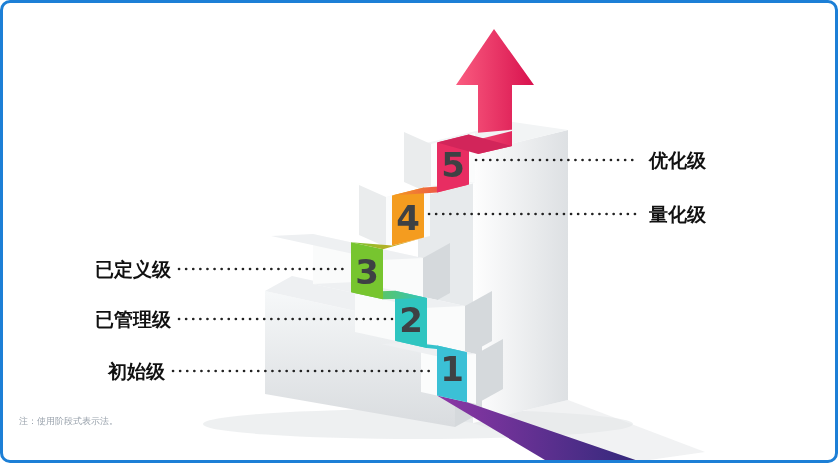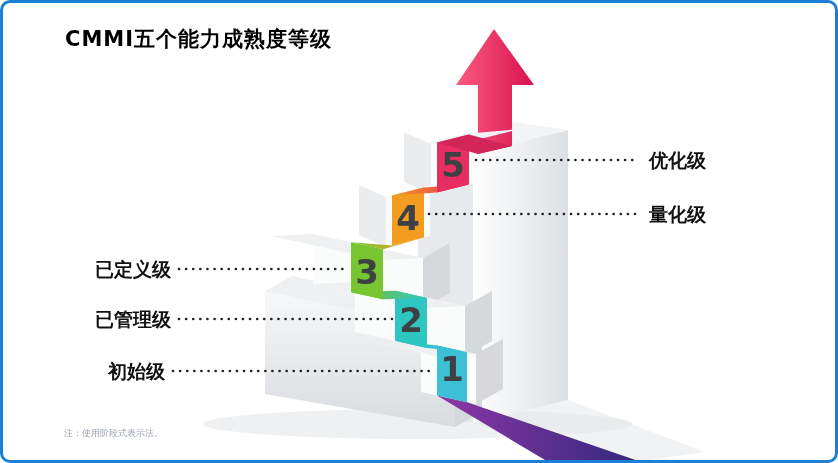--- a/index.html
+++ b/index.html
@@ -13,22 +13,22 @@
     background:#ffffff;
     font-family:"DejaVu Sans","Liberation Sans",sans-serif;
   }
   #stair-svg{position:absolute;left:0;top:0;width:838px;height:463px;}
   .title{
     position:absolute;left:62px;top:22px;
     font-size:21px;font-weight:700;color:#000;
     letter-spacing:1px;white-space:nowrap;
   }
   .footnote{
-    position:absolute;left:16px;top:424px;
-    font-size:9px;color:#9aa3ad;white-space:nowrap;margin-left:45px;
+    position:absolute;left:16px;top:412px;
+    font-size:9px;color:#9aa3ad;white-space:nowrap;
   }
   .lvl-label{font-size:19px;font-weight:700;fill:#111111;}
   .lvl-num{font-size:34px;font-weight:700;fill:#3e4144;}
   .leader{stroke:#222222;stroke-width:2.6;stroke-linecap:round;stroke-dasharray:0.1 7;fill:none;}
 </style>
 </head>
 <body>
 
 <div id="slide">
 
@@ -147,16 +147,15 @@
 
     <g>
       <text class="lvl-label" text-anchor="end" x="162" y="375">初始级</text>
       <text class="lvl-label" text-anchor="end" x="168" y="323">已管理级</text>
       <text class="lvl-label" text-anchor="end" x="168" y="273">已定义级</text>
       <text class="lvl-label" text-anchor="start" x="646" y="218">量化级</text>
       <text class="lvl-label" text-anchor="start" x="646" y="164">优化级</text>
     </g>
   </svg>
 
-  <div class="title">CMMI五个能力成熟度等级</div>
   <div class="footnote">注：使用阶段式表示法。</div>
 
 </div>
 
 </body></html>

